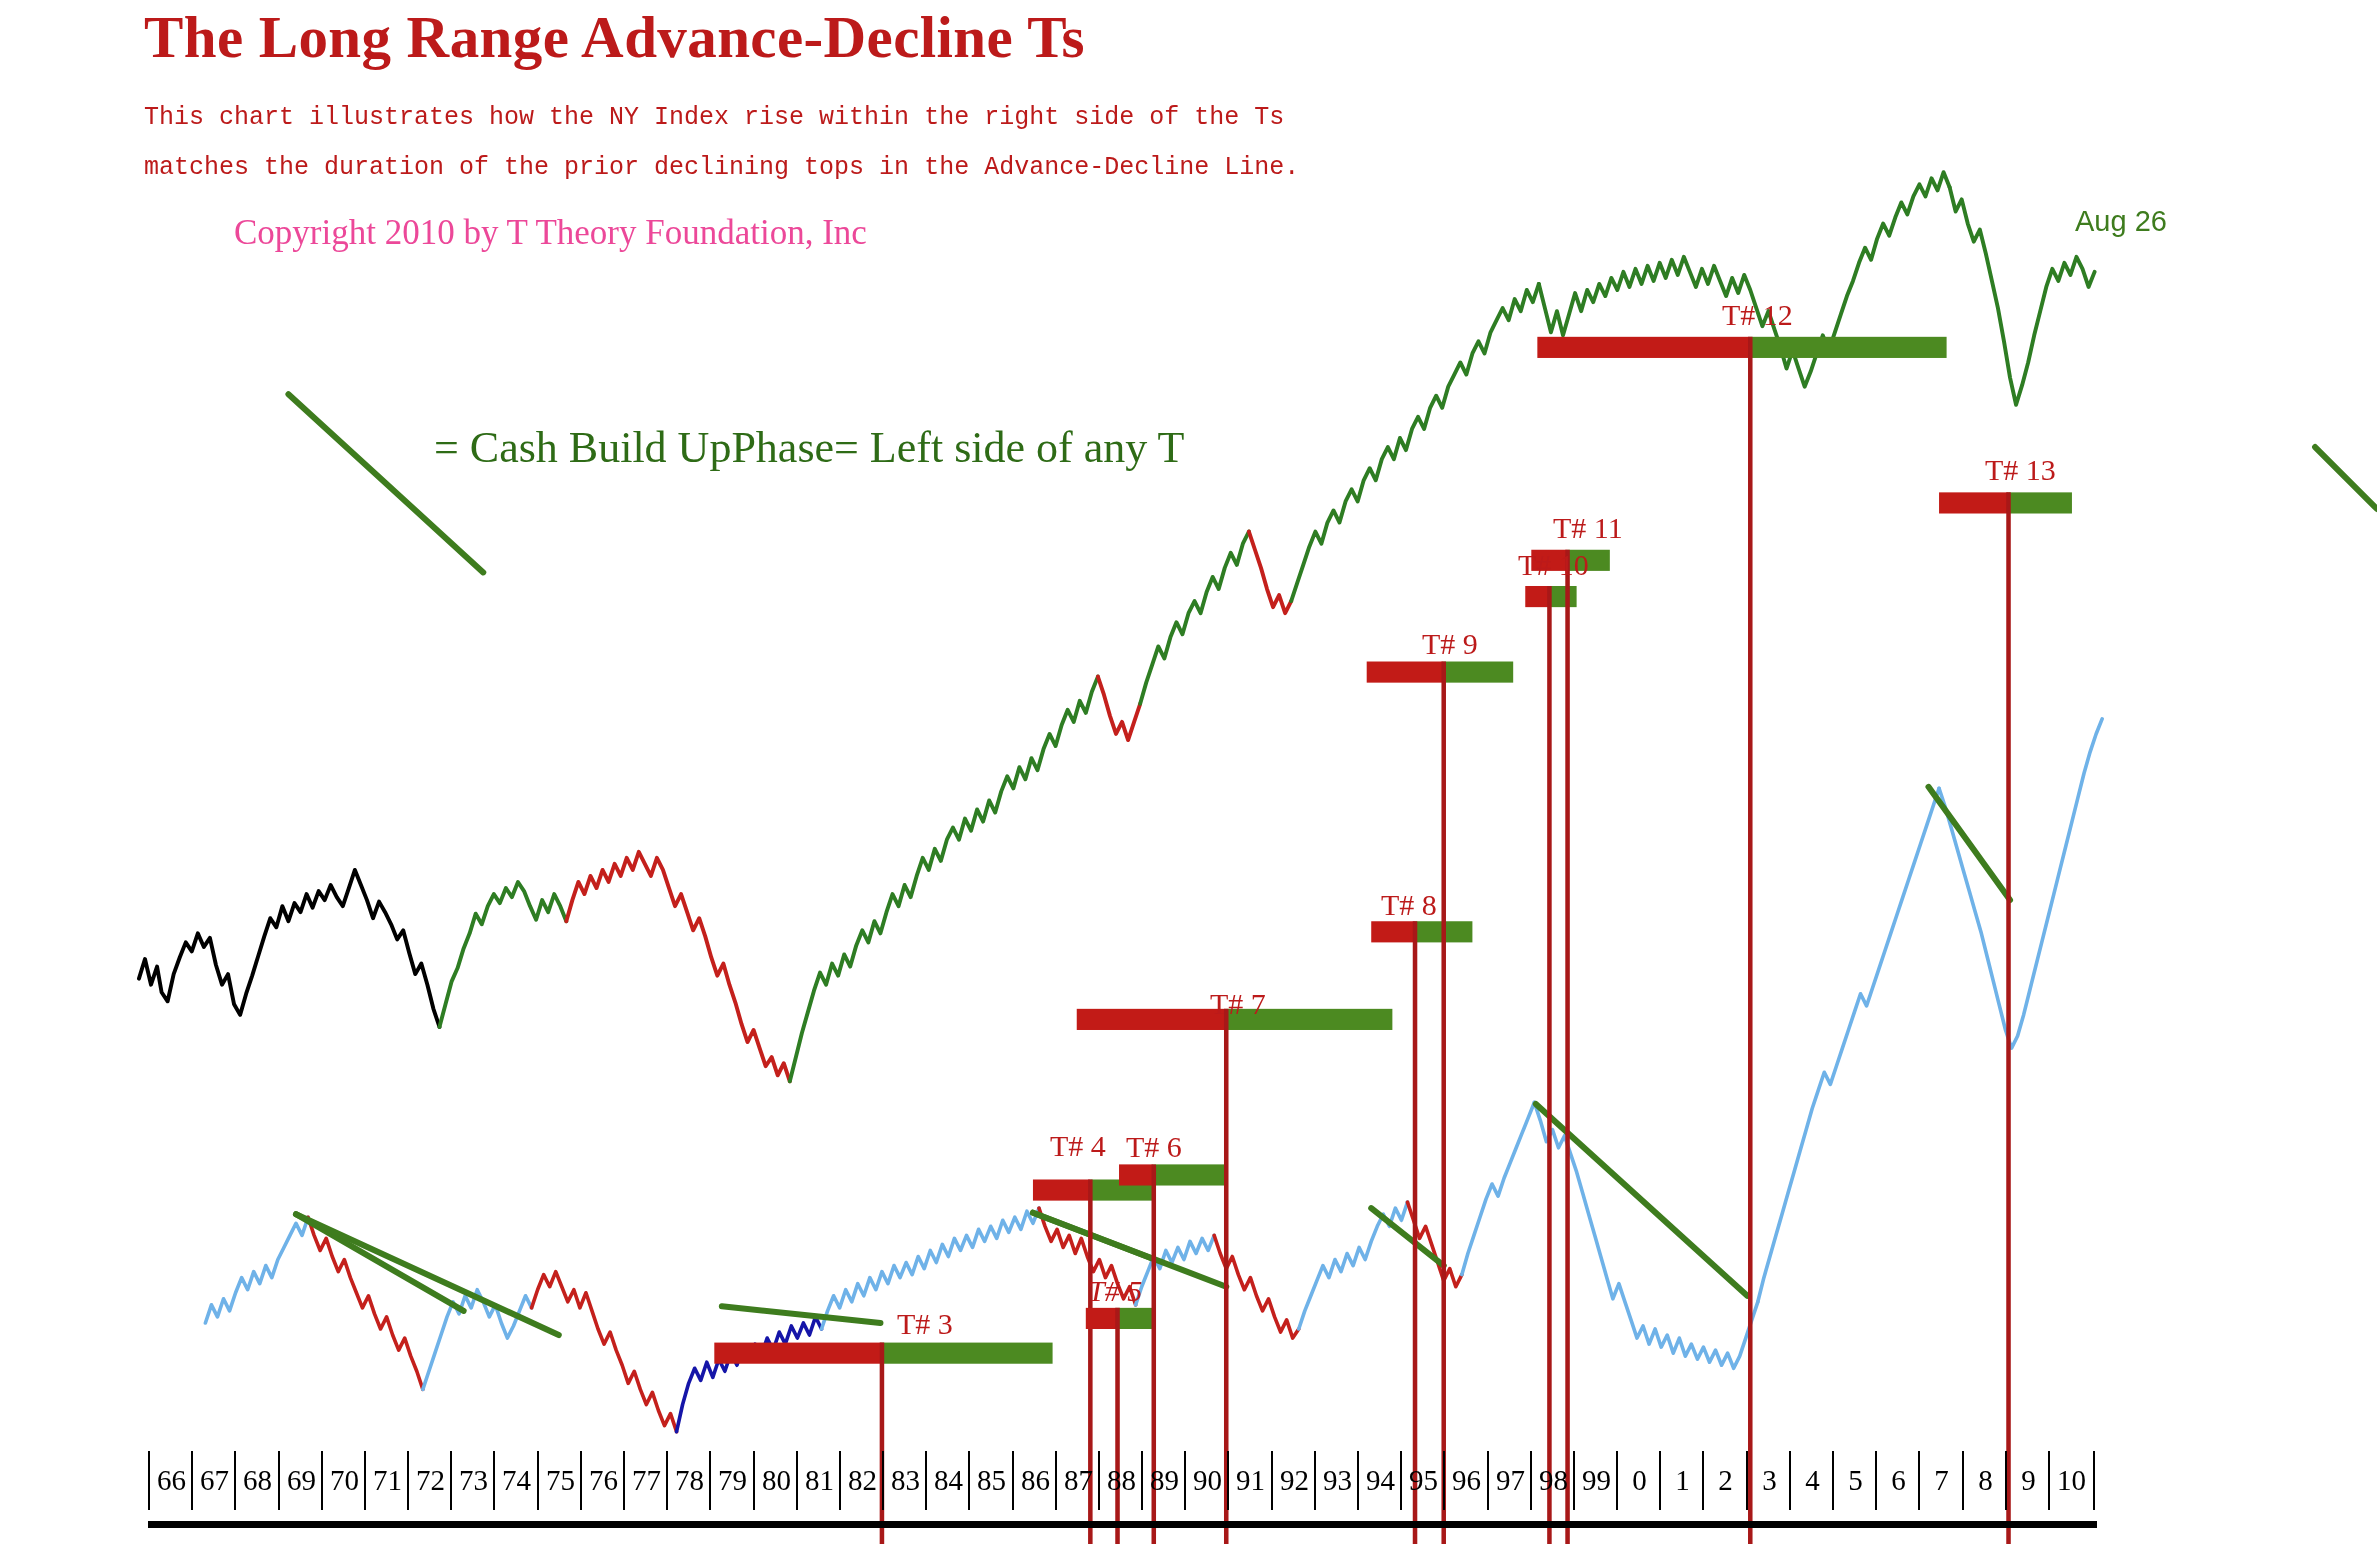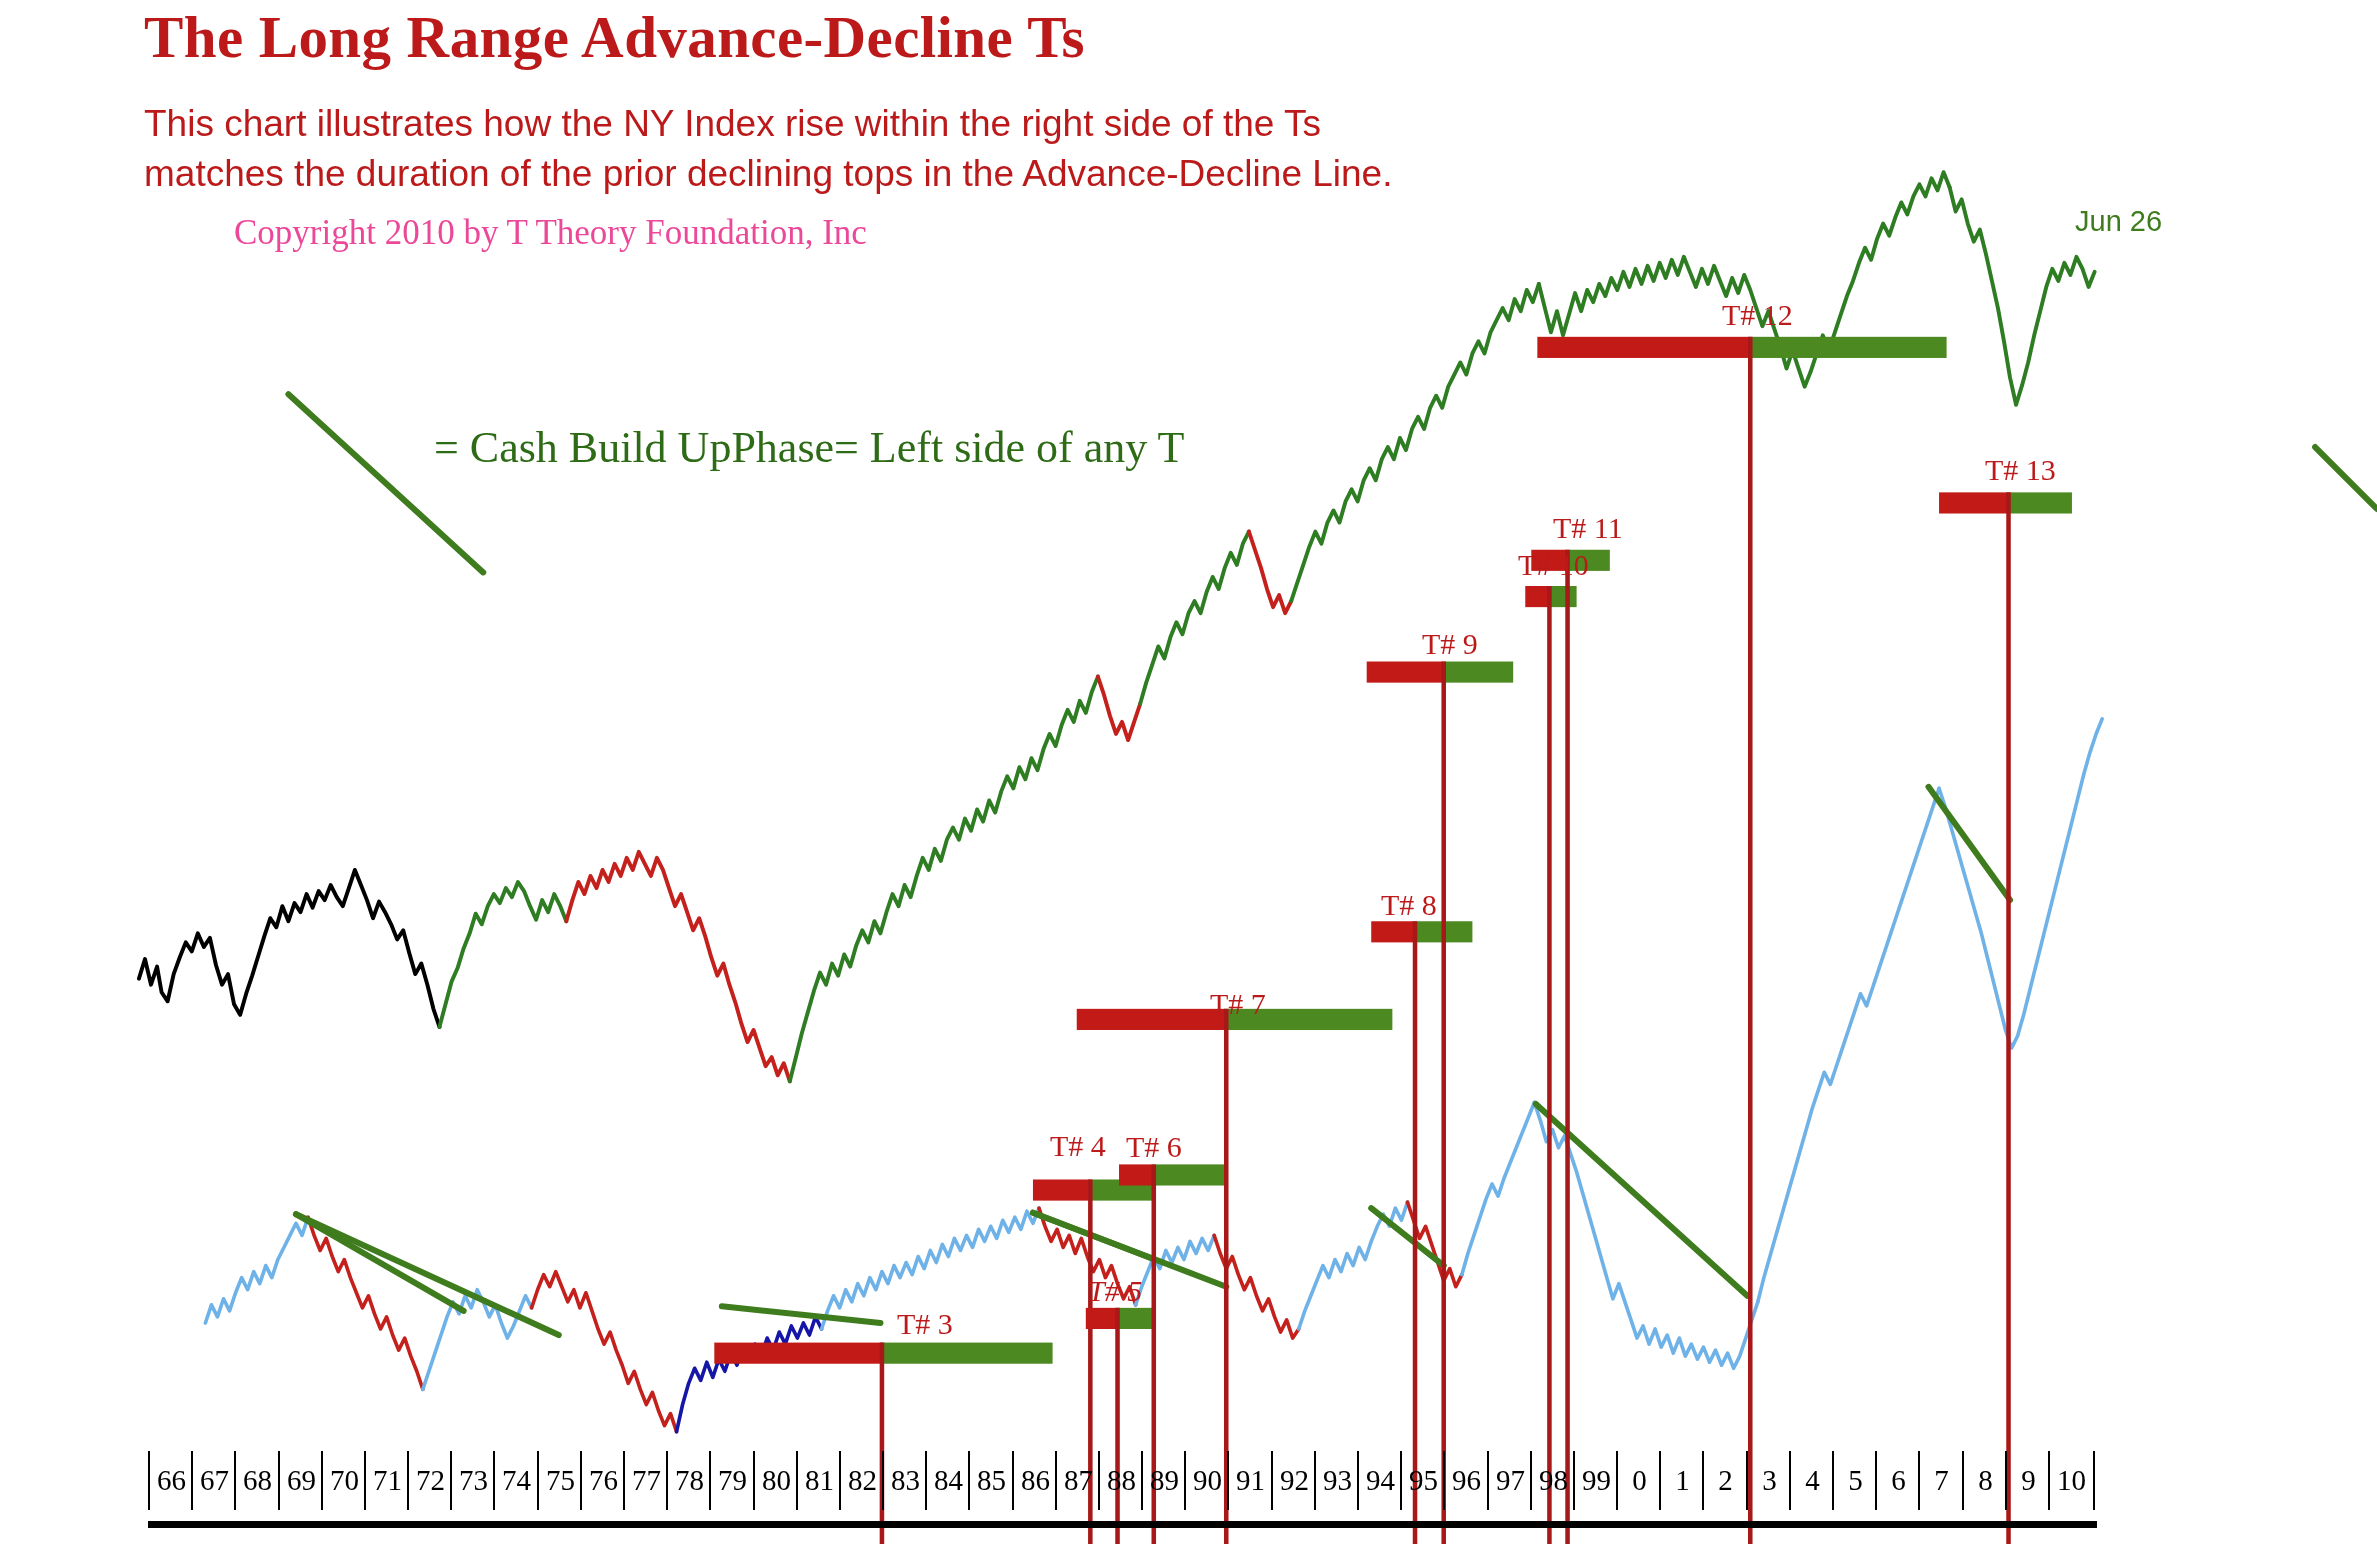--- a/index.html
+++ b/index.html
@@ -11,22 +11,22 @@
 
   
   #chart-title{
     left:144px; top:3px;
     font-size:59px; font-weight:700; color:#BC1A1A;
     font-family:"Liberation Serif", serif; white-space:nowrap;
     letter-spacing:0.4px;
   }
   .subtitle-line{
     left:144px;
-    font-size:37px; color:#BC1A1A; white-space:nowrap;
-    font-family:Liberation Sans, sans-serif;
+    font-size:25px; color:#BC1A1A; white-space:nowrap;
+    font-family:Liberation Mono, monospace;
   }
   #subtitle-line-1{top:103px;}
   #subtitle-line-2{top:153px;}
   #copyright-note{
     left:234px; top:213px;
     font-size:35px; color:#ec4899; white-space:nowrap;
     font-family:"Liberation Serif", serif;
   }
   #legend-label{
     left:434px; top:422px;
@@ -64,21 +64,21 @@
   svg{display:block;}
 </style>
 </head>
 <body>
 
 <div class="abs" id="chart-title">The Long Range Advance-Decline Ts</div>
 <div class="abs subtitle-line" id="subtitle-line-1">This chart illustrates how the NY Index rise within the right  side of the Ts</div>
 <div class="abs subtitle-line" id="subtitle-line-2">matches the duration  of the prior declining tops in the Advance-Decline Line.</div>
 <div class="abs" id="copyright-note">Copyright 2010 by T Theory Foundation, Inc</div>
 <div class="abs" id="legend-label">= Cash Build UpPhase= Left side of any T</div>
-<div class="abs t-label" id="aug-annotation">Jun 26</div>
+<div class="abs t-label" id="aug-annotation">Aug 26</div>
 
 <svg class="abs" id="plot-svg" style="left:0;top:0;" width="2377" height="1545" viewBox="0 0 1574 1023">
 
   <line x1="191" y1="261" x2="320" y2="379" stroke="#3E7C1E" stroke-width="4" stroke-linecap="round"></line>
 
   <line x1="1533" y1="296" x2="1574" y2="337" stroke="#3E7C1E" stroke-width="4" stroke-linecap="round"></line>
 
   <g fill="none" stroke-width="2.6" stroke-linejoin="round" stroke-linecap="round">
 
     <path stroke="#000000" d="M92,648 96,635 100,652 104,640 107,657 111,663 115,645 119,634 123,624 127,630 131,618 135,627 139,621 143,639 147,652 151,645 155,665 159,672 163,658 167,646 171,633 175,620 179,608 183,614 187,600 191,610 195,598 199,604 203,592 207,601 211,590 215,596 219,586 223,594 227,600 231,588 235,576 239,586 243,596 247,608 251,597 255,604 259,612 263,622 267,616 271,631 275,645 279,638 283,652 287,668 291,680"></path>

